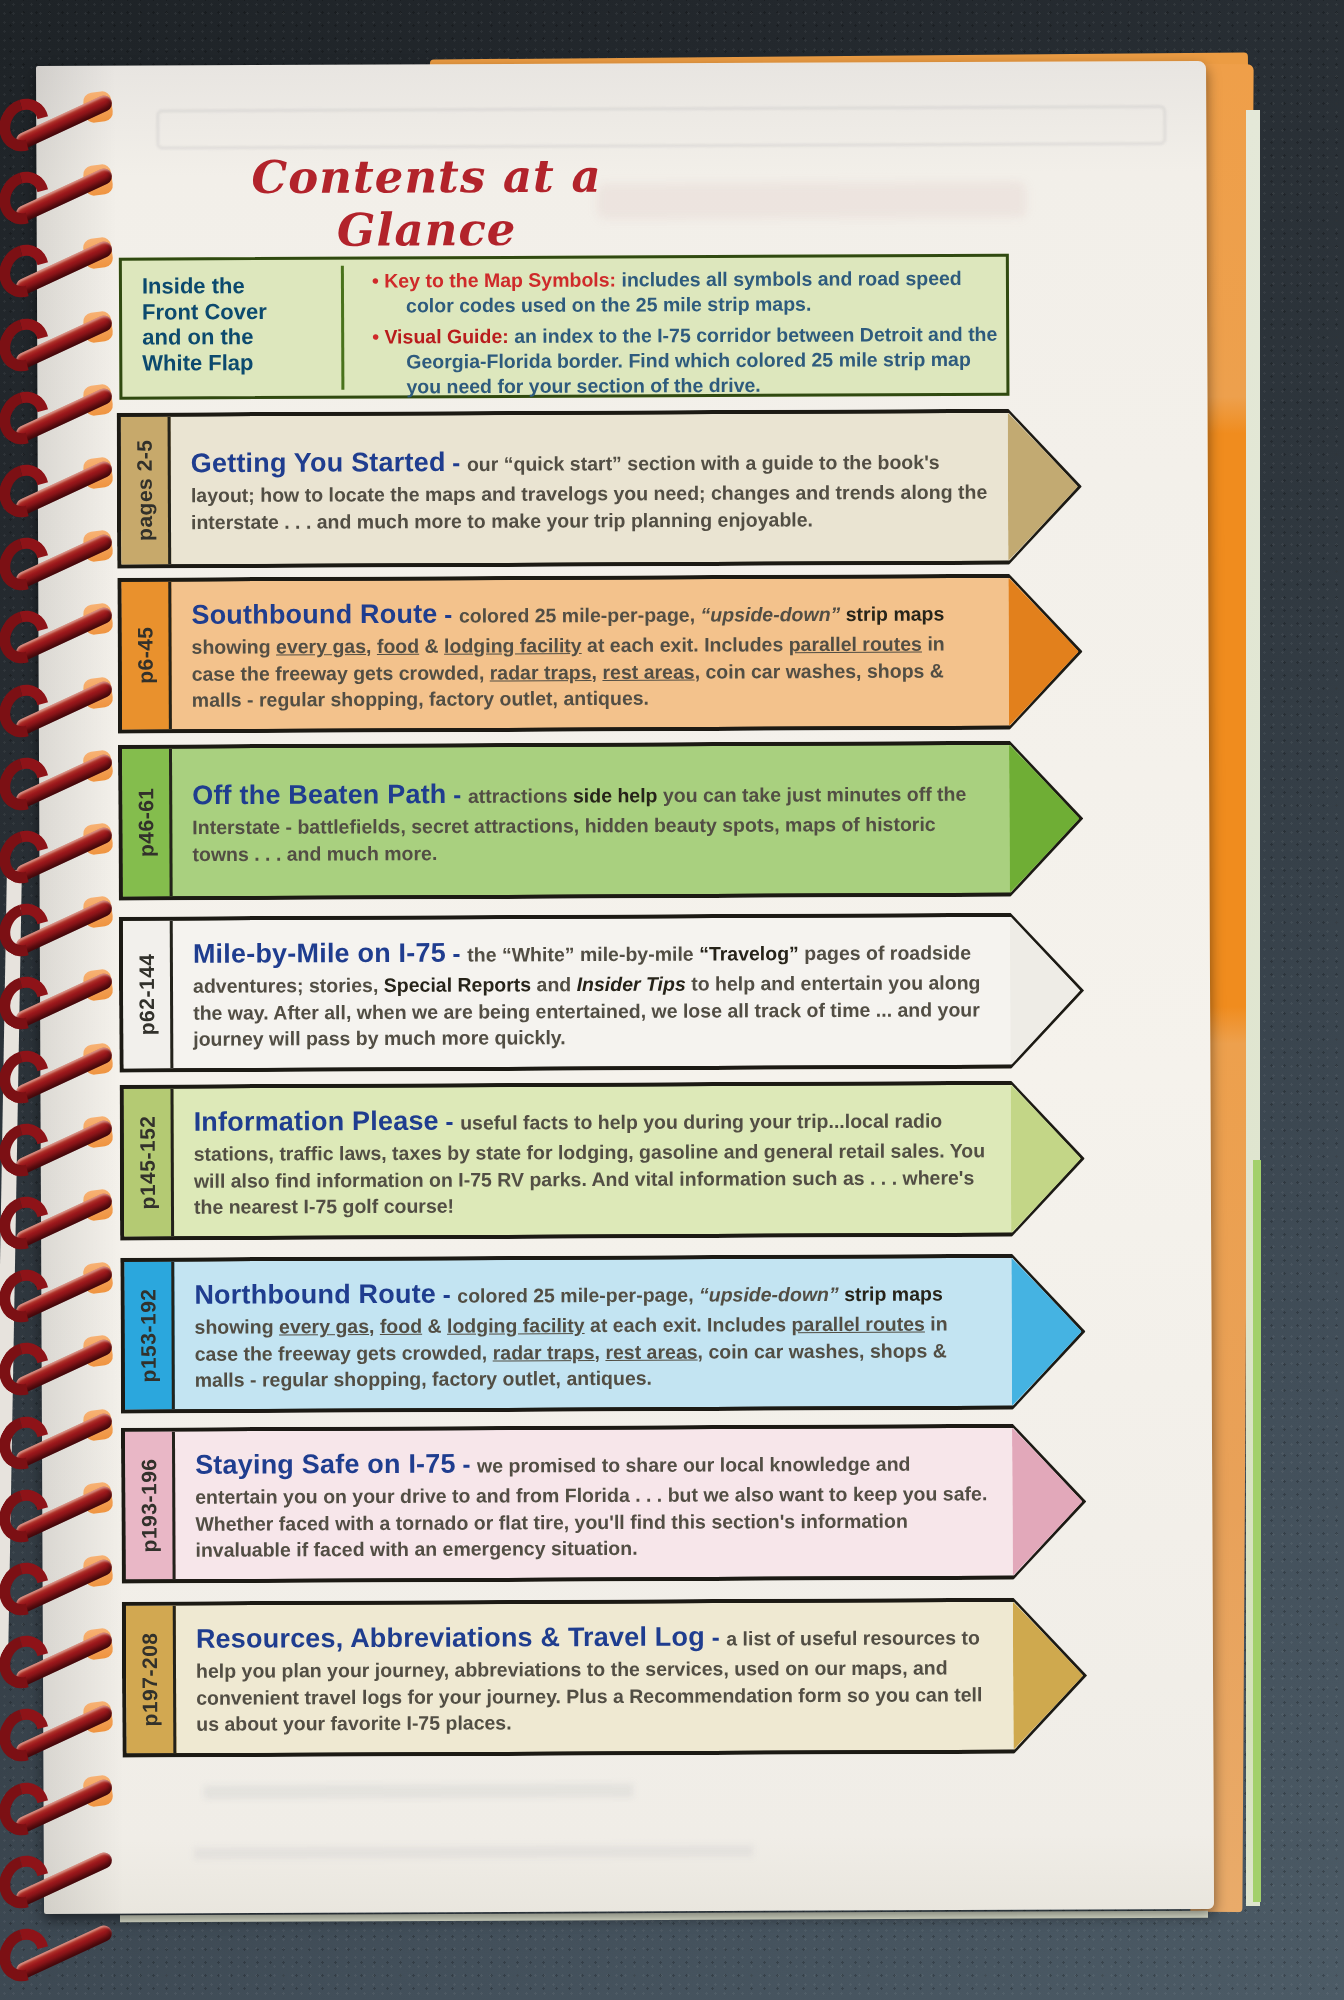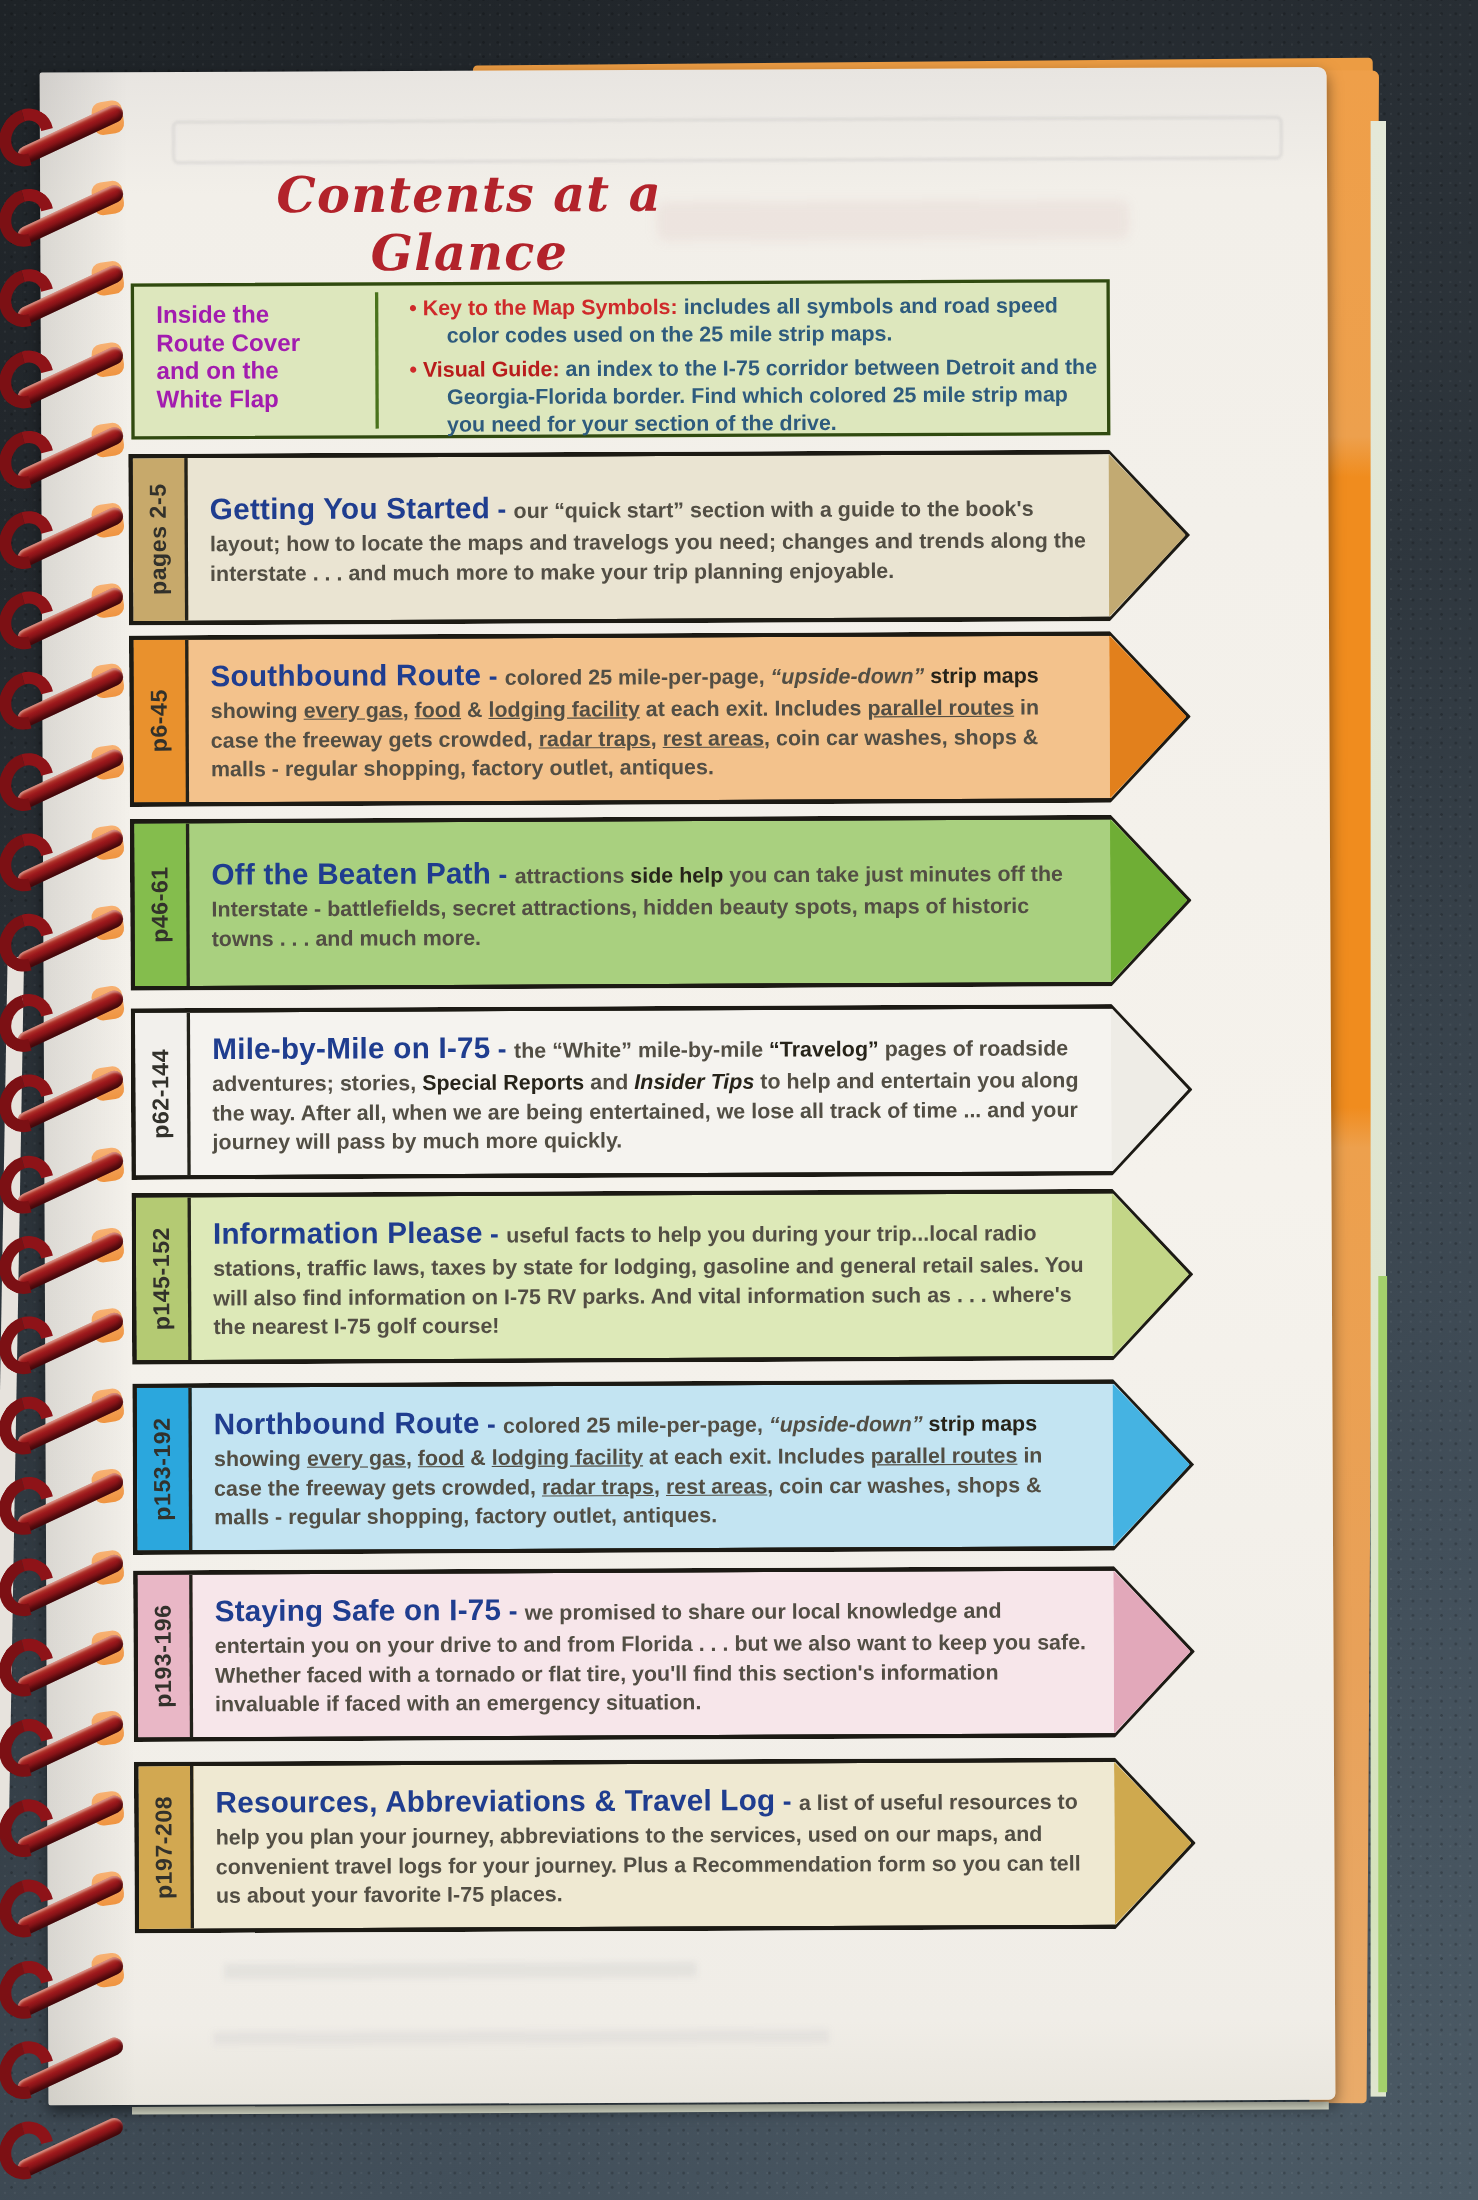--- a/index.html
+++ b/index.html
@@ -103,23 +103,23 @@
 
   <div class="page">
     <div class="ghost g1"></div>
     <div class="ghost g2"></div>
     <div class="ghost g3"></div>
     <div class="ghost g4"></div>
 
     <h1 class="page-title" style="color: rgb(178, 35, 43);">Contents at a Glance</h1>
 
     <div class="front-box">
-      <div class="fb-label" id="fb-label" style="color: #a21caf;">
+      <div class="fb-label" id="fb-label" style="color: #0c4a6e;">
           <div>Inside the</div>
-          <div>Route Cover</div>
+          <div>Front Cover</div>
           <div>and on the</div>
           <div>White Flap</div>
         </div>
       <div class="fb-divider"></div>
       <div class="fb-items" id="front-items" style="color: rgb(46, 91, 125);">
           <p class="fb-item"><span class="fb-bullet" style="color: rgb(207, 42, 42);">• </span><span class="fb-heading" style="color: rgb(207, 42, 42);">Key to the Map Symbols: </span><span>includes all symbols and road speed color codes used on the 25 mile strip maps.</span></p>
           <p class="fb-item"><span class="fb-bullet" style="color: rgb(207, 42, 42);">• </span><span class="fb-heading" style="color: #b91c1c;">Visual Guide: </span><span>an index to the I-75 corridor between Detroit and the Georgia-Florida border. Find which colored 25 mile strip map you need for your section of the drive.</span></p>
         </div>
     </div>
 

